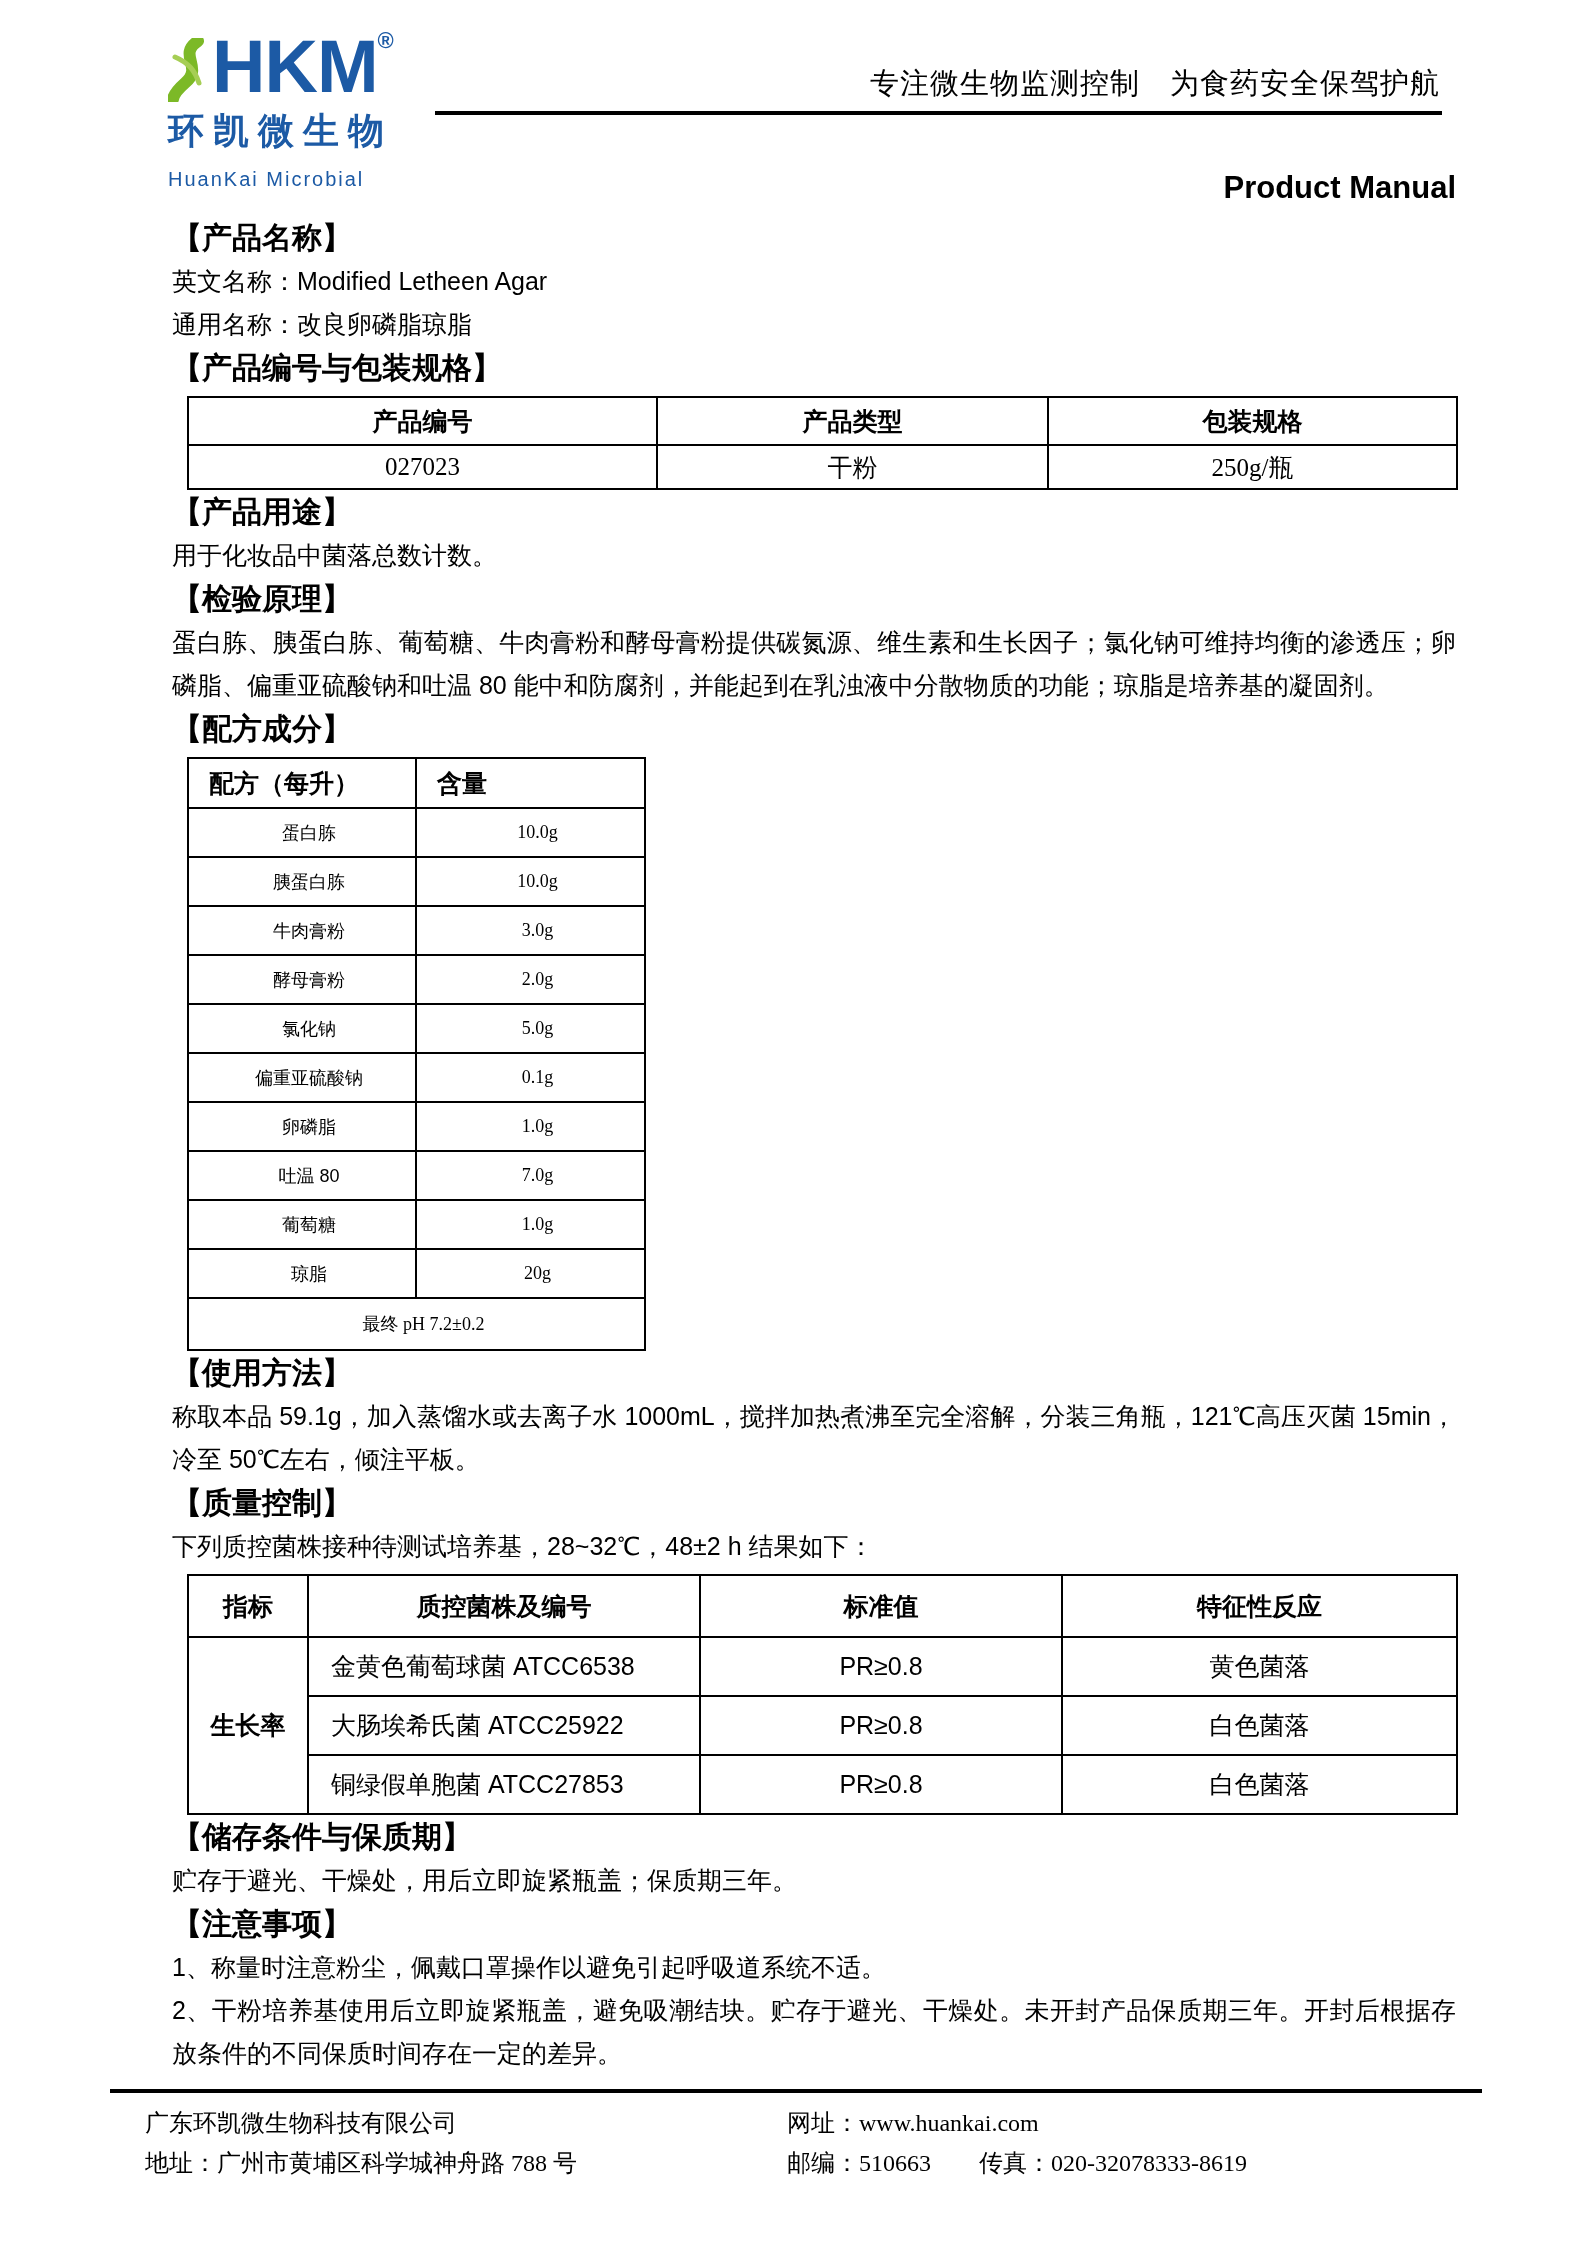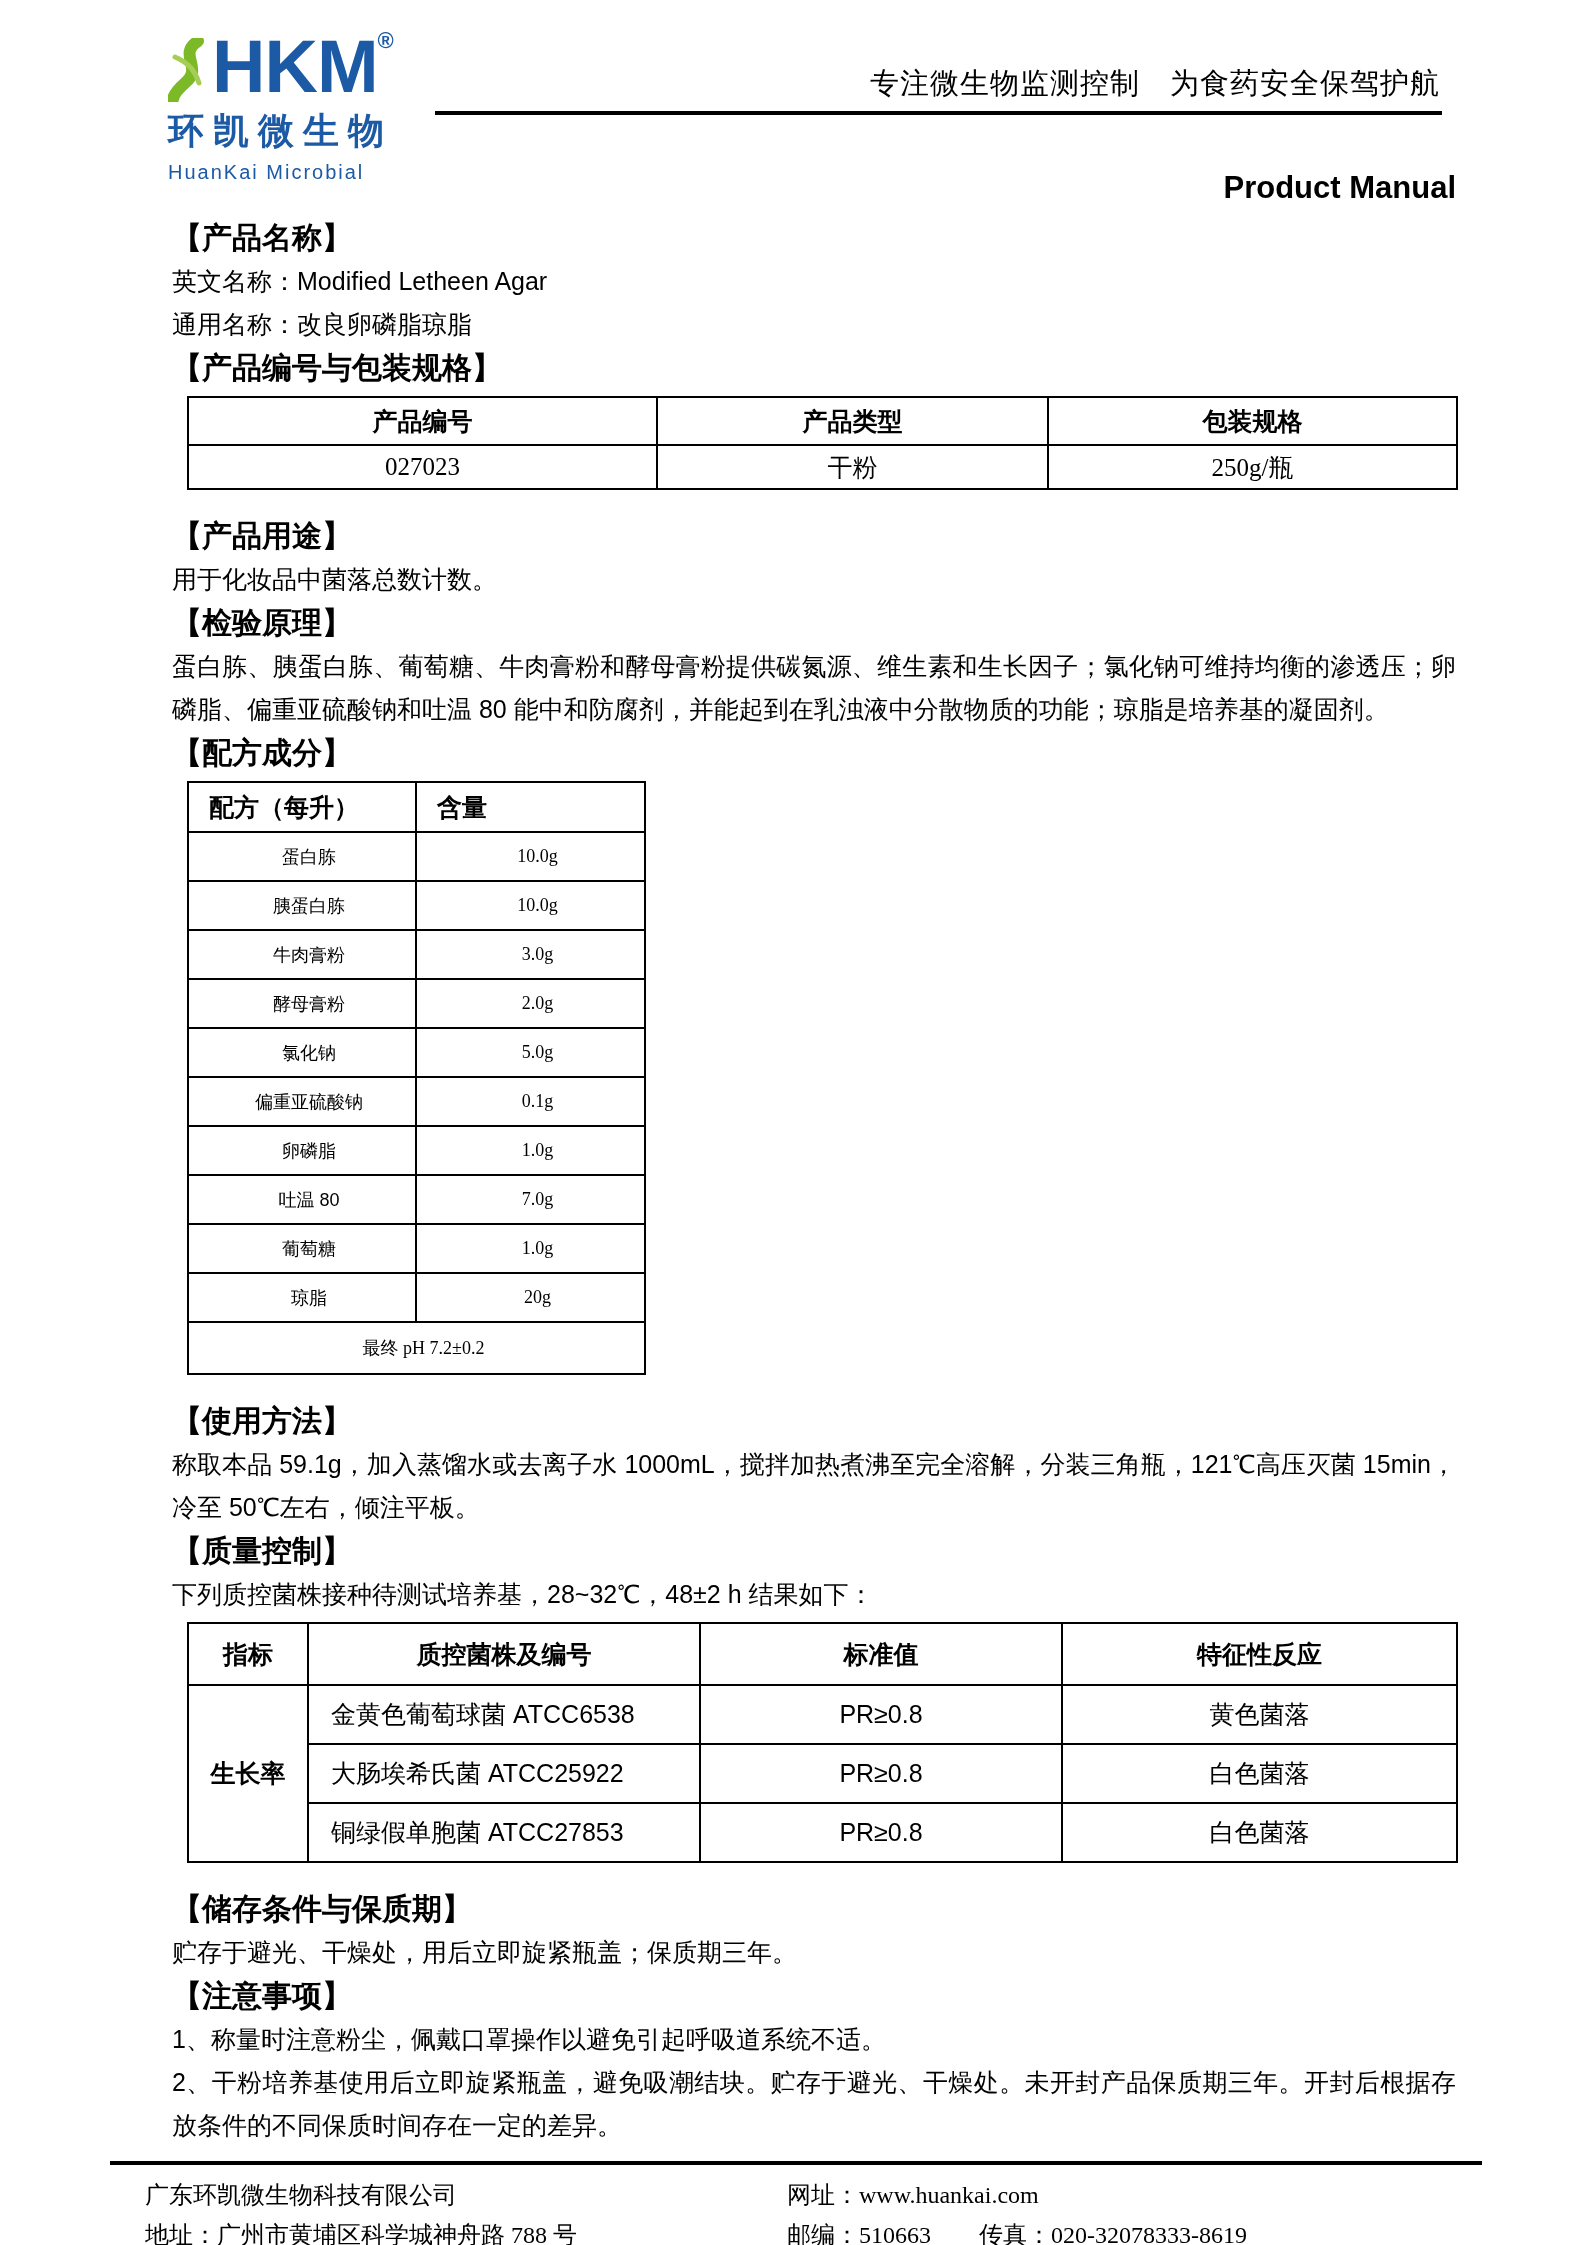--- a/index.html
+++ b/index.html
@@ -16,32 +16,32 @@
   
   .header{position:relative;height:160px;}
   .logo{position:absolute;left:168px;top:30px;}
   .logo-row{display:flex;align-items:flex-start;}
   .dna-swoosh{margin-top:8px;margin-right:2px;}
   .sw-green{stroke:var(--brand-green,#7CB927);}
   .sw-green2{stroke:#A6CE55;}
   .logo-text{font-size:74px;font-weight:700;line-height:1;letter-spacing:-1px;color:var(--brand-blue);}
   .reg{font-size:22px;font-weight:700;color:var(--brand-blue);line-height:1;margin-top:0;}
   .logo-cn{font-size:36px;font-weight:700;letter-spacing:9px;color:var(--brand-blue);margin-top:3px;}
-  .logo-en{font-size:20px;letter-spacing:2px;color:var(--brand-blue);margin-top:5px;}
+  .logo-en{font-size:20px;letter-spacing:2px;color:var(--brand-blue);margin-top:12px;}
   .tagline{position:absolute;top:64px;right:147px;font-size:29px;letter-spacing:1px;}
   .header-rule{position:absolute;top:111px;left:435px;right:145px;height:4px;background:#000;}
 
   
   .content{padding:0 131px 0 172px;}
   .title-cn{font-size:44px;font-weight:700;text-align:center;line-height:58px;margin-top:4px;}
   .title-en{font-size:31px;font-weight:700;text-align:right;line-height:56px;}
   .sec{font-size:30px;font-weight:700;line-height:44px;}
   .para{font-size:25px;line-height:43px;text-align:justify;}
 
-  table{border-collapse:collapse;margin:6px 0 24px 15px;table-layout:fixed;}
+  table{border-collapse:collapse;margin:6px 0 0 15px;table-layout:fixed;}
   th,td{border:2px solid #000;padding:0;overflow:hidden;}
 
   .spec-table{width:1269px;}
   .spec-table th{height:46px;font-size:25px;font-weight:700;text-align:center;}
   .spec-table td{height:42px;font-size:25px;text-align:center;}
 
   .formula-table{width:457px;}
   .formula-table th{height:48px;font-size:25px;font-weight:700;text-align:left;padding-left:20px;}
   .formula-table td{height:47px;font-size:18px;text-align:center;padding-left:14px;}
   .formula-table .ph-cell{height:50px;}

